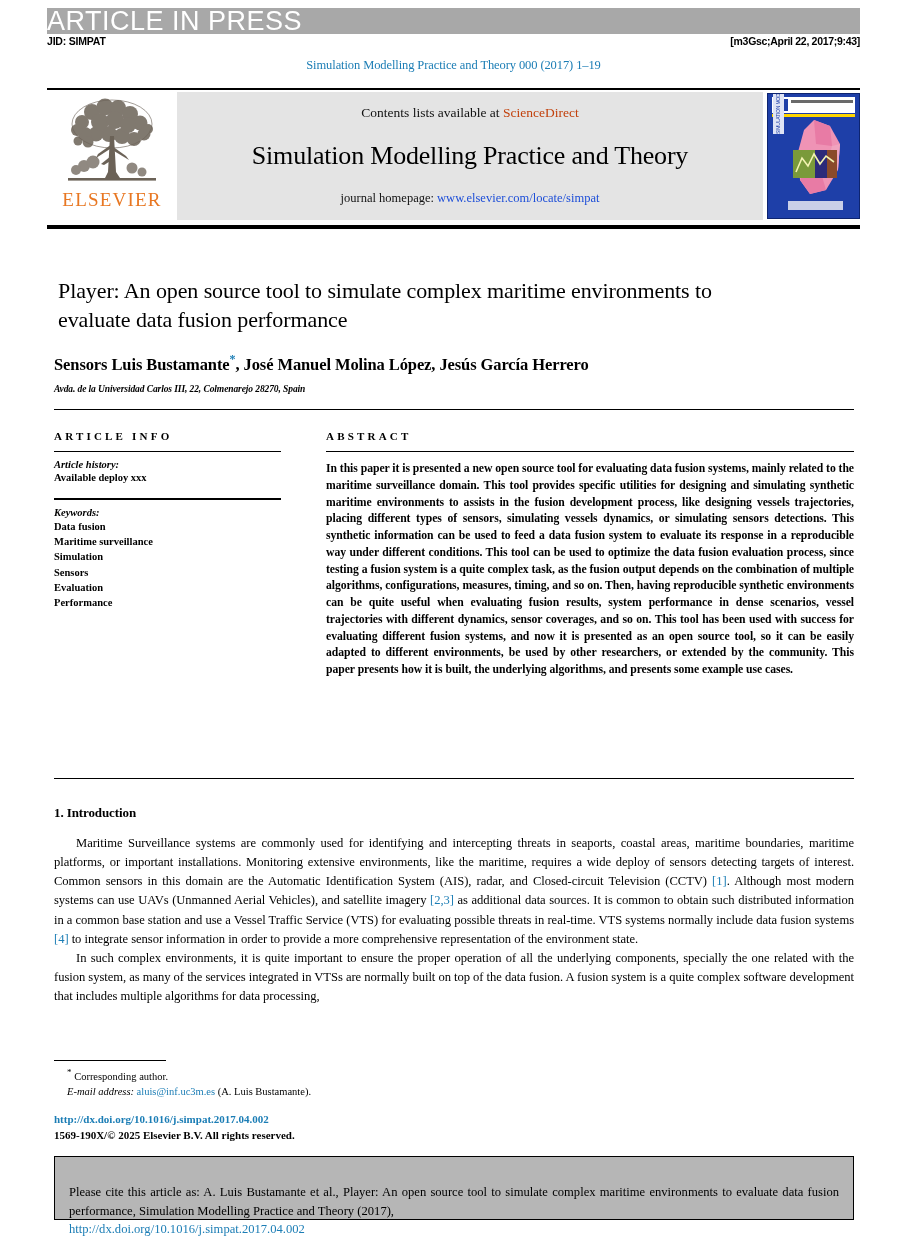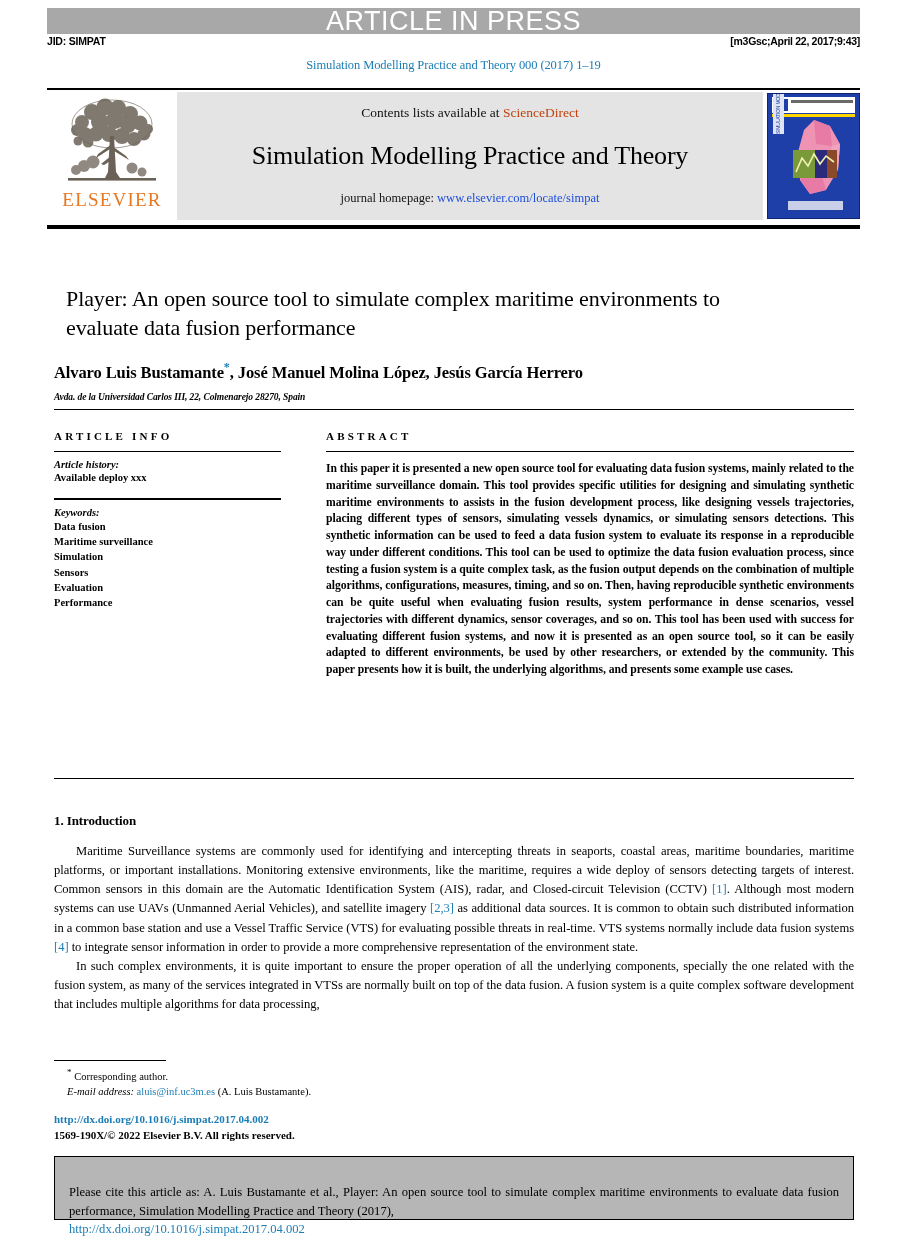--- a/index.html
+++ b/index.html
@@ -24,21 +24,20 @@
     top: 8px;
     width: 813px;
     height: 26px;
     background: #a8a8a8;
   }
   .press-banner-text {
     position: absolute;
     left: 0; right: 0;
     top: 50%;
     transform: translateY(-50%);
-    text-align: center;
     font-family: "Liberation Sans", sans-serif;
     font-size: 27px;
     font-weight: 400;
     letter-spacing: 0.5px;
     color: #ffffff;
     line-height: 1;
   }
 
   .jid-row {
     position: absolute;
@@ -195,21 +194,21 @@
   .title-block {
     position: absolute;
     left: 54px;
     top: 272px;
     width: 800px;
   }
   .paper-title {
     font-size: 22px;
     font-weight: normal;
     line-height: 1.32;
-    margin: 12px;
+    margin: 4px;
     letter-spacing: -0.1px;
     max-width: 680px;
   }
   .authors {
     margin-top: 18px;
     font-size: 16.5px;
     font-weight: bold;
     letter-spacing: -0.1px;
   }
   .authors .star { color: #1b7db5; font-size: 12px; vertical-align: super; }
@@ -296,21 +295,21 @@
   
   .body-area {
     position: absolute;
     left: 54px;
     top: 805px;
     width: 800px;
   }
   .h-section {
     font-size: 13px;
     font-weight: bold;
-    margin: 8px 0 13px 0;
+    margin: 0 0 13px 0;
     letter-spacing: -0.1px;
   }
   .body-p {
     font-size: 12.6px;
     line-height: 1.52;
     text-align: justify;
     margin: 0;
     text-indent: 22px;
     letter-spacing: -0.05px;
   }
@@ -467,21 +466,21 @@
     </div>
   </div>
 
 </div>
 
 <div class="thick-rule"></div>
 
 <div class="title-block">
   <h1 class="paper-title">Player: An open source tool to simulate complex maritime environments to evaluate data fusion performance</h1>
   <div class="authors">
-    <span>Alvaro Luis Bustamante</span><span class="star">*</span><span>, José Manuel Molina López, Jesús García Herrero</span>
+    <span>Sensors Luis Bustamante</span><span class="star">*</span><span>, José Manuel Molina López, Jesús García Herrero</span>
   </div>
   <div class="affiliation">Avda. de la Universidad Carlos III, 22, Colmenarejo 28270, Spain</div>
 </div>
 
 <div class="info-rule-top"></div>
 
 <div class="info-area">
 
   <div class="col-info">
     <div class="section-caps">ARTICLE INFO</div>
@@ -522,19 +521,19 @@
   </div>
   <div class="footnote-row">
     <span class="fn-ital">E-mail address:</span>
     <a class="mail" href="#" style="text-decoration:none">aluis@inf.uc3m.es</a>
     <span>(A. Luis Bustamante).</span>
   </div>
 </div>
 
 <div class="doi-block">
   <a class="doi-link" href="#" style="text-decoration:none">http://dx.doi.org/10.1016/j.simpat.2017.04.002</a>
-  <div>1569-190X/© 2022 Elsevier B.V. All rights reserved.</div>
+  <div>1569-190X/© 2025 Elsevier B.V. All rights reserved.</div>
 </div>
 
 <div class="cite-box">
   <p class="cite-text">Please cite this article as: A. Luis Bustamante et al., Player: An open source tool to simulate complex maritime environments to evaluate data fusion performance, Simulation Modelling Practice and Theory (2017),</p>
   <a class="cite-doi" href="#" style="text-decoration:none;display:block">http://dx.doi.org/10.1016/j.simpat.2017.04.002</a>
 </div>
 
 </body></html>

